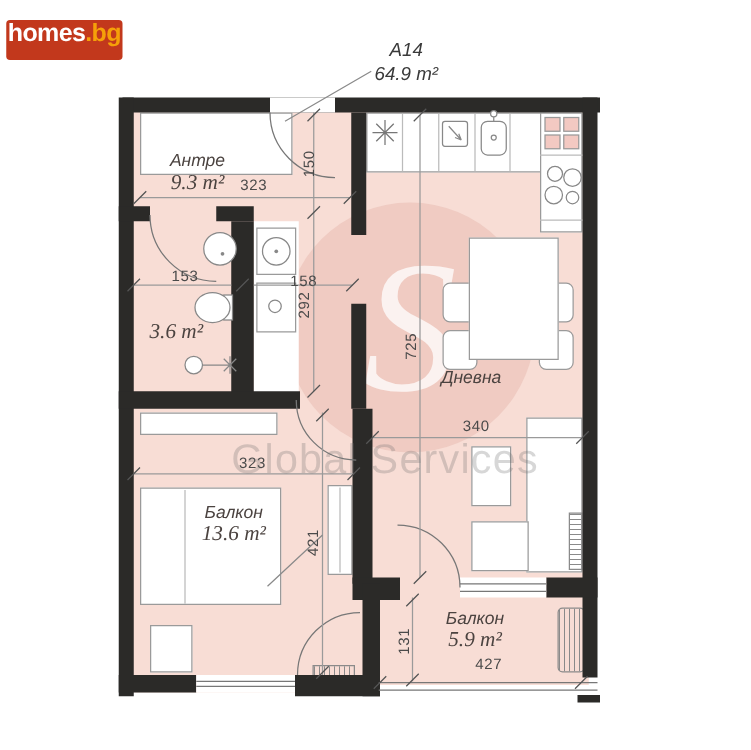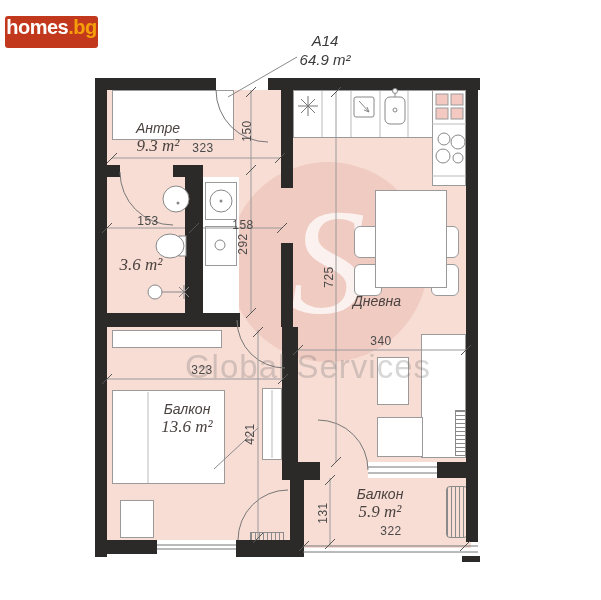--- a/index.html
+++ b/index.html
@@ -175,17 +175,17 @@
   <div class="dim" style="left:187px;top:141px;">323</div>
   <div class="dim vert" style="left:231px;top:124px;">150</div>
   <div class="dim" style="left:132px;top:214px;">153</div>
   <div class="dim" style="left:227px;top:218px;">158</div>
   <div class="dim vert" style="left:227px;top:237px;">292</div>
   <div class="dim vert" style="left:313px;top:270px;">725</div>
   <div class="dim" style="left:365px;top:334px;">340</div>
   <div class="dim" style="left:186px;top:363px;">323</div>
   <div class="dim vert" style="left:234px;top:427px;">421</div>
   <div class="dim vert" style="left:307px;top:506px;">131</div>
-  <div class="dim" style="left:375px;top:524px;">322</div>
+  <div class="dim" style="left:375px;top:524px;">427</div>
 
   <div class="wm-text">Global Services</div>
 
 </div>
 
 </body></html>

